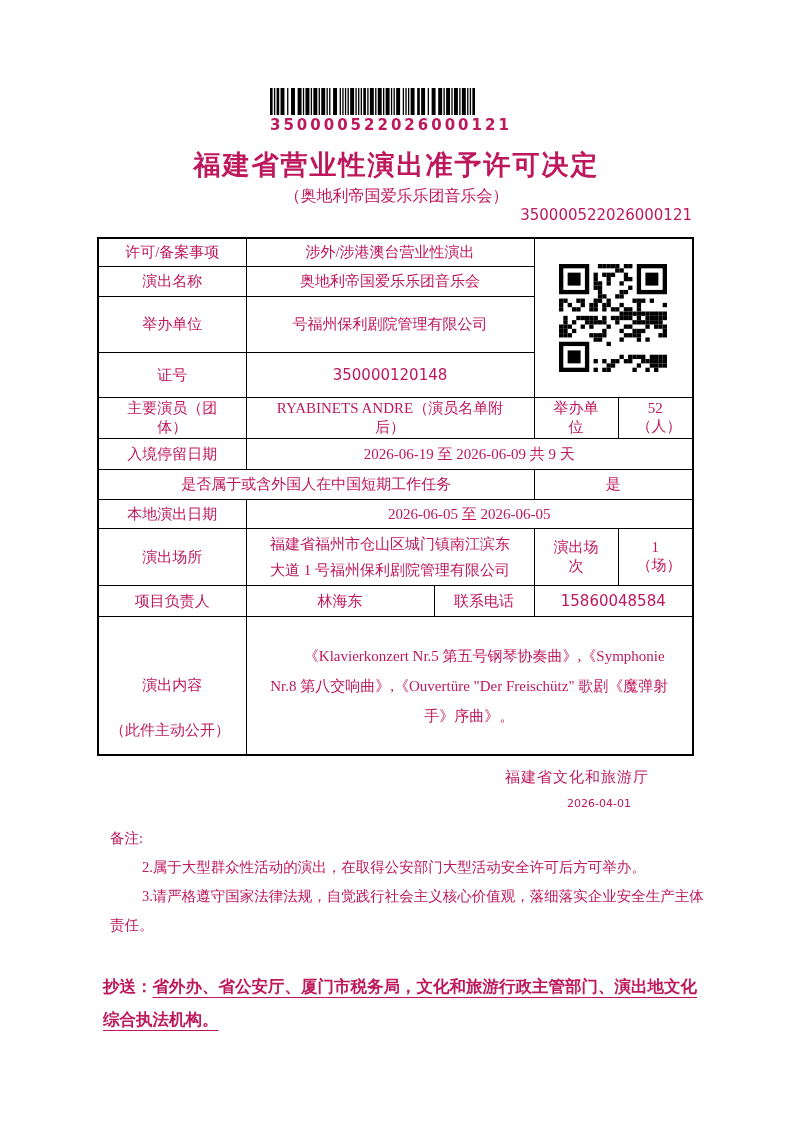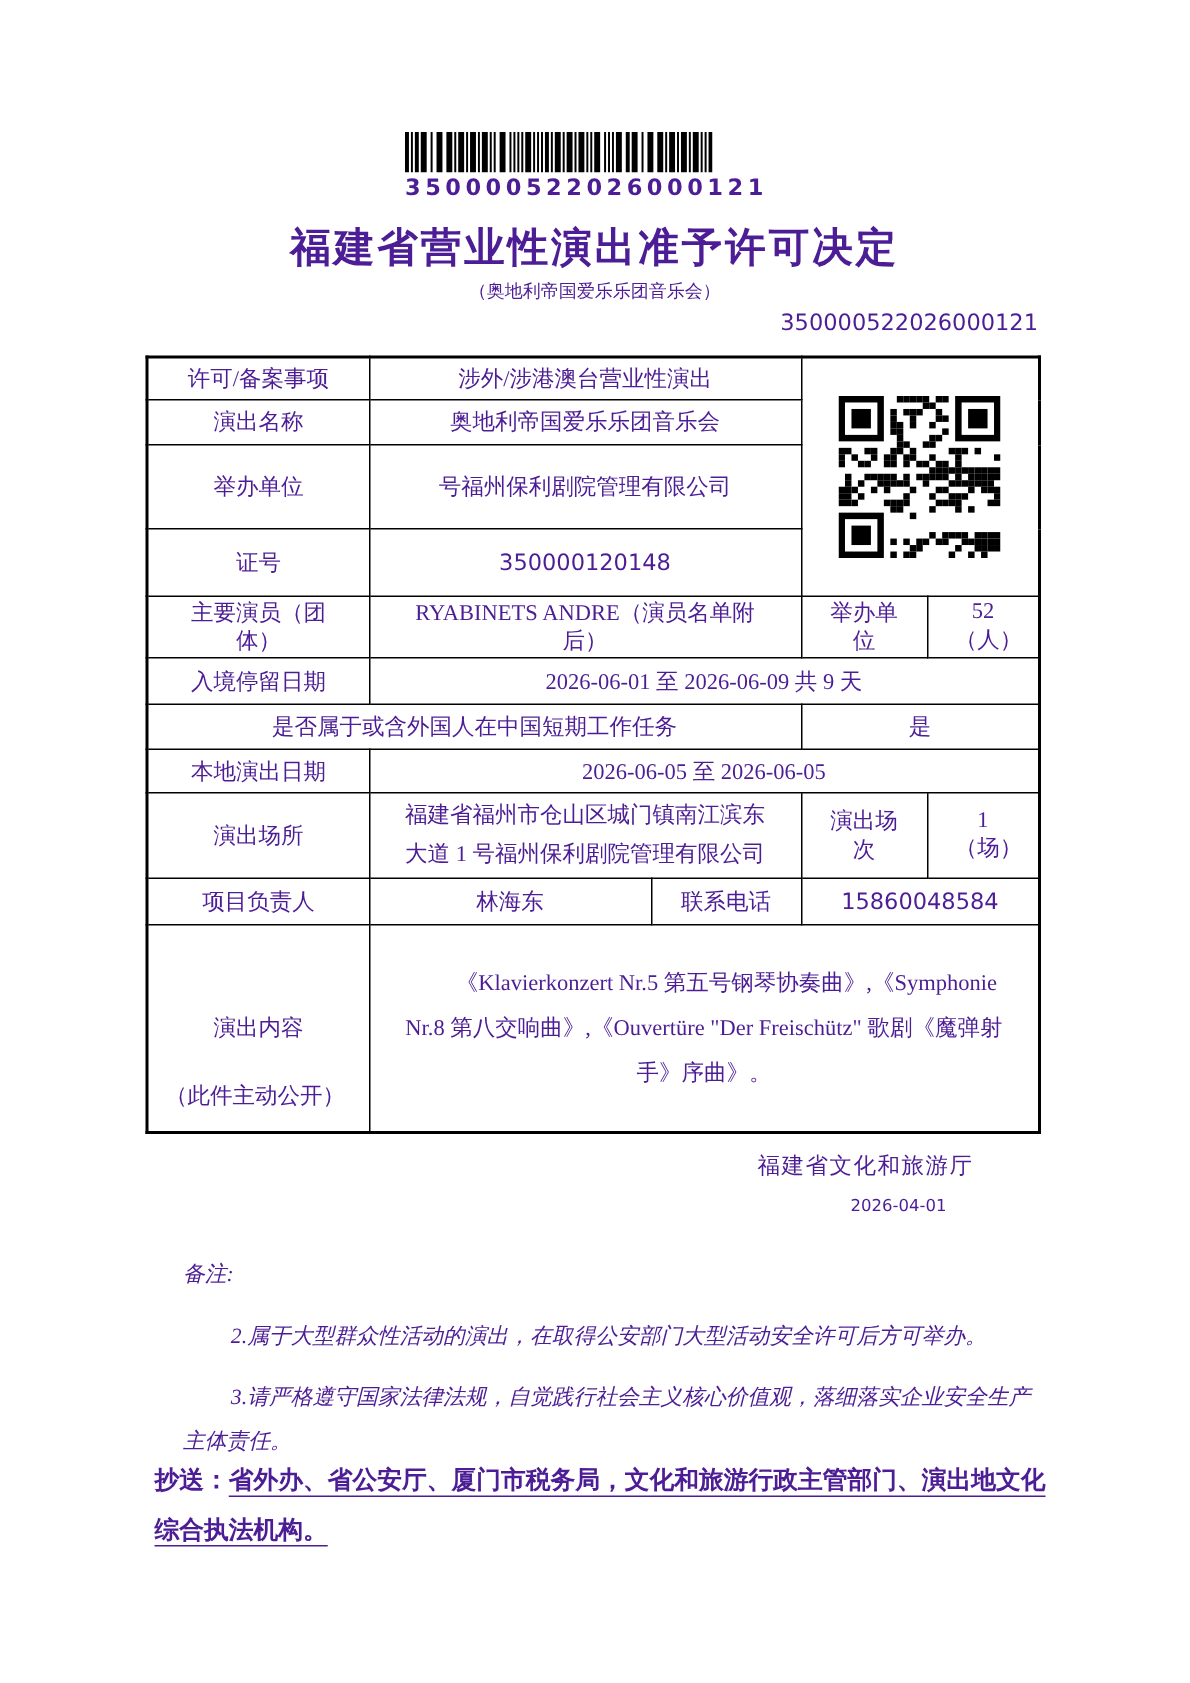--- a/index.html
+++ b/index.html
@@ -1,32 +1,32 @@
 <!DOCTYPE html>
 <html><head>
 <meta charset="utf-8">
 <style>
   html,body { margin:0; padding:0; background:#ffffff; }
   .page {
     position:relative; width:793px; height:1122px; background:#ffffff;
-    color:#4c1d95; font-family:"Liberation Serif", serif; overflow:hidden;
+    color:#be185d; font-family:"Liberation Serif", serif; overflow:hidden;
   }
   
   .barcode-wrap { position:absolute; left:270px; top:88px; width:205px; text-align:center; }
   .barcode-svg { width:205px; height:27px; display:block; }
   .barcode-num {
     font-family:"DejaVu Sans", sans-serif; font-weight:600; font-size:15px;
     letter-spacing:3px; margin-top:1px; white-space:nowrap;
   }
   
   .title {
     position:absolute; top:147px; left:0; width:100%; text-align:center;
     font-family:"DejaVu Sans", sans-serif; font-weight:bold; font-size:27px; letter-spacing:2px;
   }
-  .subtitle { position:absolute; top:186px; left:0; width:100%; text-align:center; font-size:12px;font-family:Liberation Mono, monospace; }
+  .subtitle { position:absolute; top:186px; left:0; width:100%; text-align:center; font-size:16px;font-family:Liberation Mono, monospace; }
   .doc-number {
     position:absolute; top:206px; right:101px;
     font-family:"DejaVu Sans", sans-serif; font-size:15px;
   }
   
   .permit-table {
     position:absolute; left:97px; top:237px; width:595px;
     border-collapse:collapse; table-layout:fixed;
     border:2px solid #000; font-size:15px;
   }
@@ -44,21 +44,21 @@
   .qr-svg { width:108px; height:108px; display:block; margin:0 auto; }
   .content-cell {
     text-align:left; vertical-align:top; padding:8px 10px 0 8px;
     line-height:30px; text-indent:2em;
   }
   
   .disclosure { position:absolute; left:110px; top:721px; font-size:15px; }
   .issuer { position:absolute; left:505px; top:768px; font-size:15px; letter-spacing:1px; }
   .issue-date { position:absolute; left:567px; top:797px; font-size:11px; font-family:"DejaVu Sans", sans-serif; }
   .remarks { position:absolute; left:110px; top:824px; width:594px; font-size:14.5px; }
-  .remarks p { margin:12px; line-height:29px;font-style:italic; }
+  .remarks p { margin:0; line-height:29px; }
   .remark { text-indent:2.2em; }
   .cc {
     position:absolute; left:103px; top:970px; width:601px;
     font-size:16.5px; line-height:33px; font-weight:600; margin:0;
   }
   .cc-value { text-decoration:underline; text-underline-offset:5px; }
 </style>
 </head>
 <body>
 
@@ -352,21 +352,21 @@
       <td colspan="2" class="num-cell">350000120148</td>
     </tr>
     <tr class="r5">
       <td>主要演员（团体）</td>
       <td colspan="2">RYABINETS ANDRE（演员名单附后）</td>
       <td>举办单位</td>
       <td>52（人）</td>
     </tr>
     <tr class="r6">
       <td>入境停留日期</td>
-      <td colspan="4">2026-06-01 至 2026-06-09 共 9 天</td>
+      <td colspan="4">2026-06-19 至 2026-06-09 共 9 天</td>
     </tr>
     <tr class="r7">
       <td colspan="3">是否属于或含外国人在中国短期工作任务</td>
       <td colspan="2">是</td>
     </tr>
     <tr class="r8">
       <td>本地演出日期</td>
       <td colspan="4">2026-06-05 至 2026-06-05</td>
     </tr>
     <tr class="r9">

